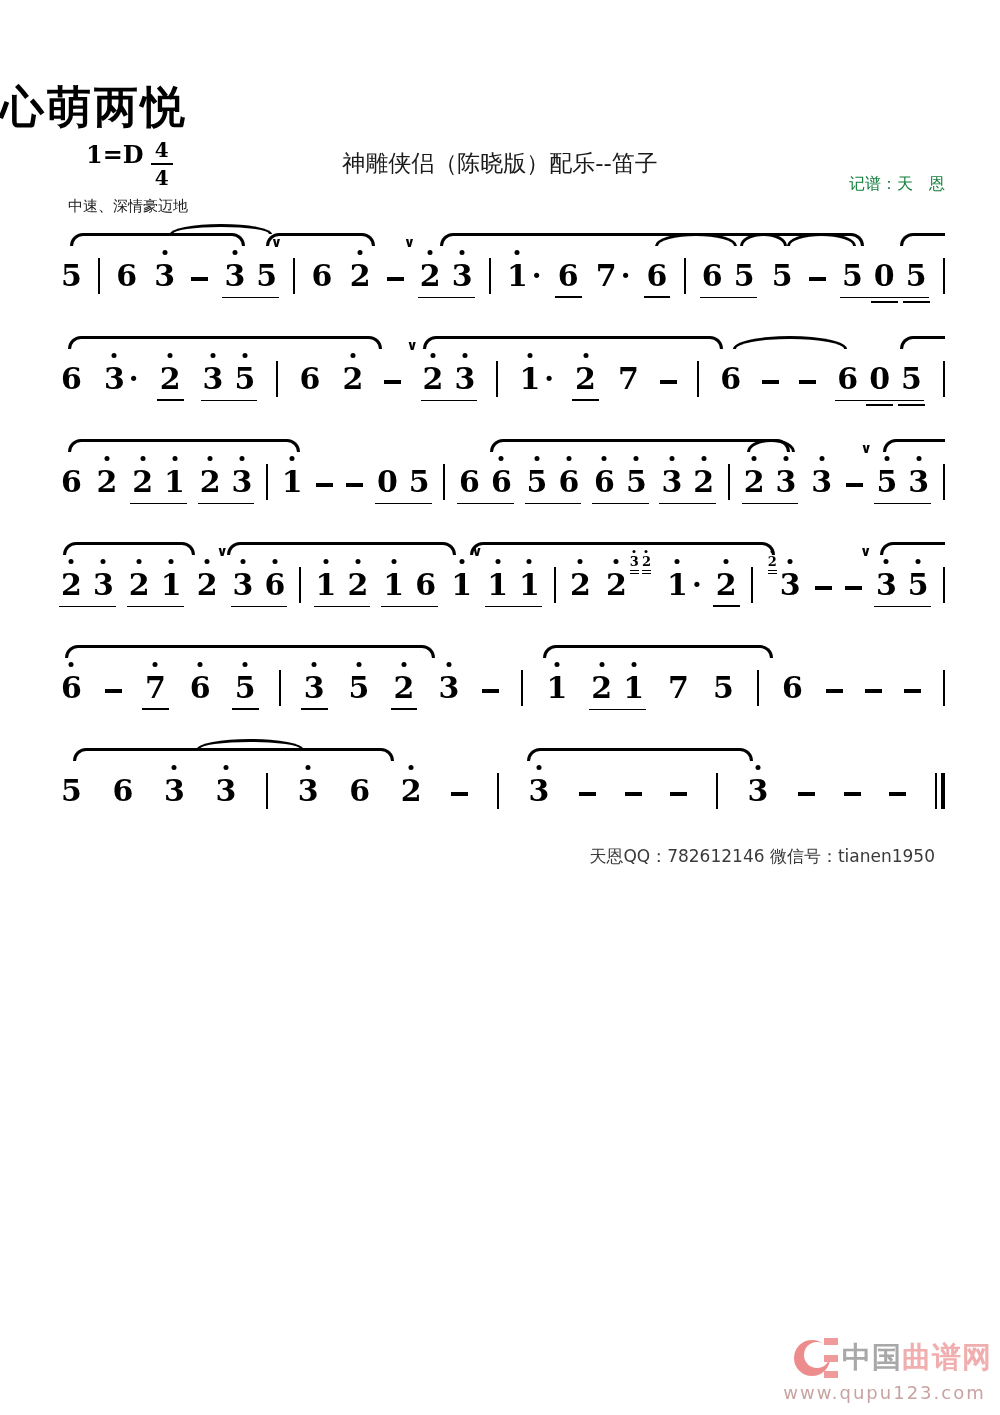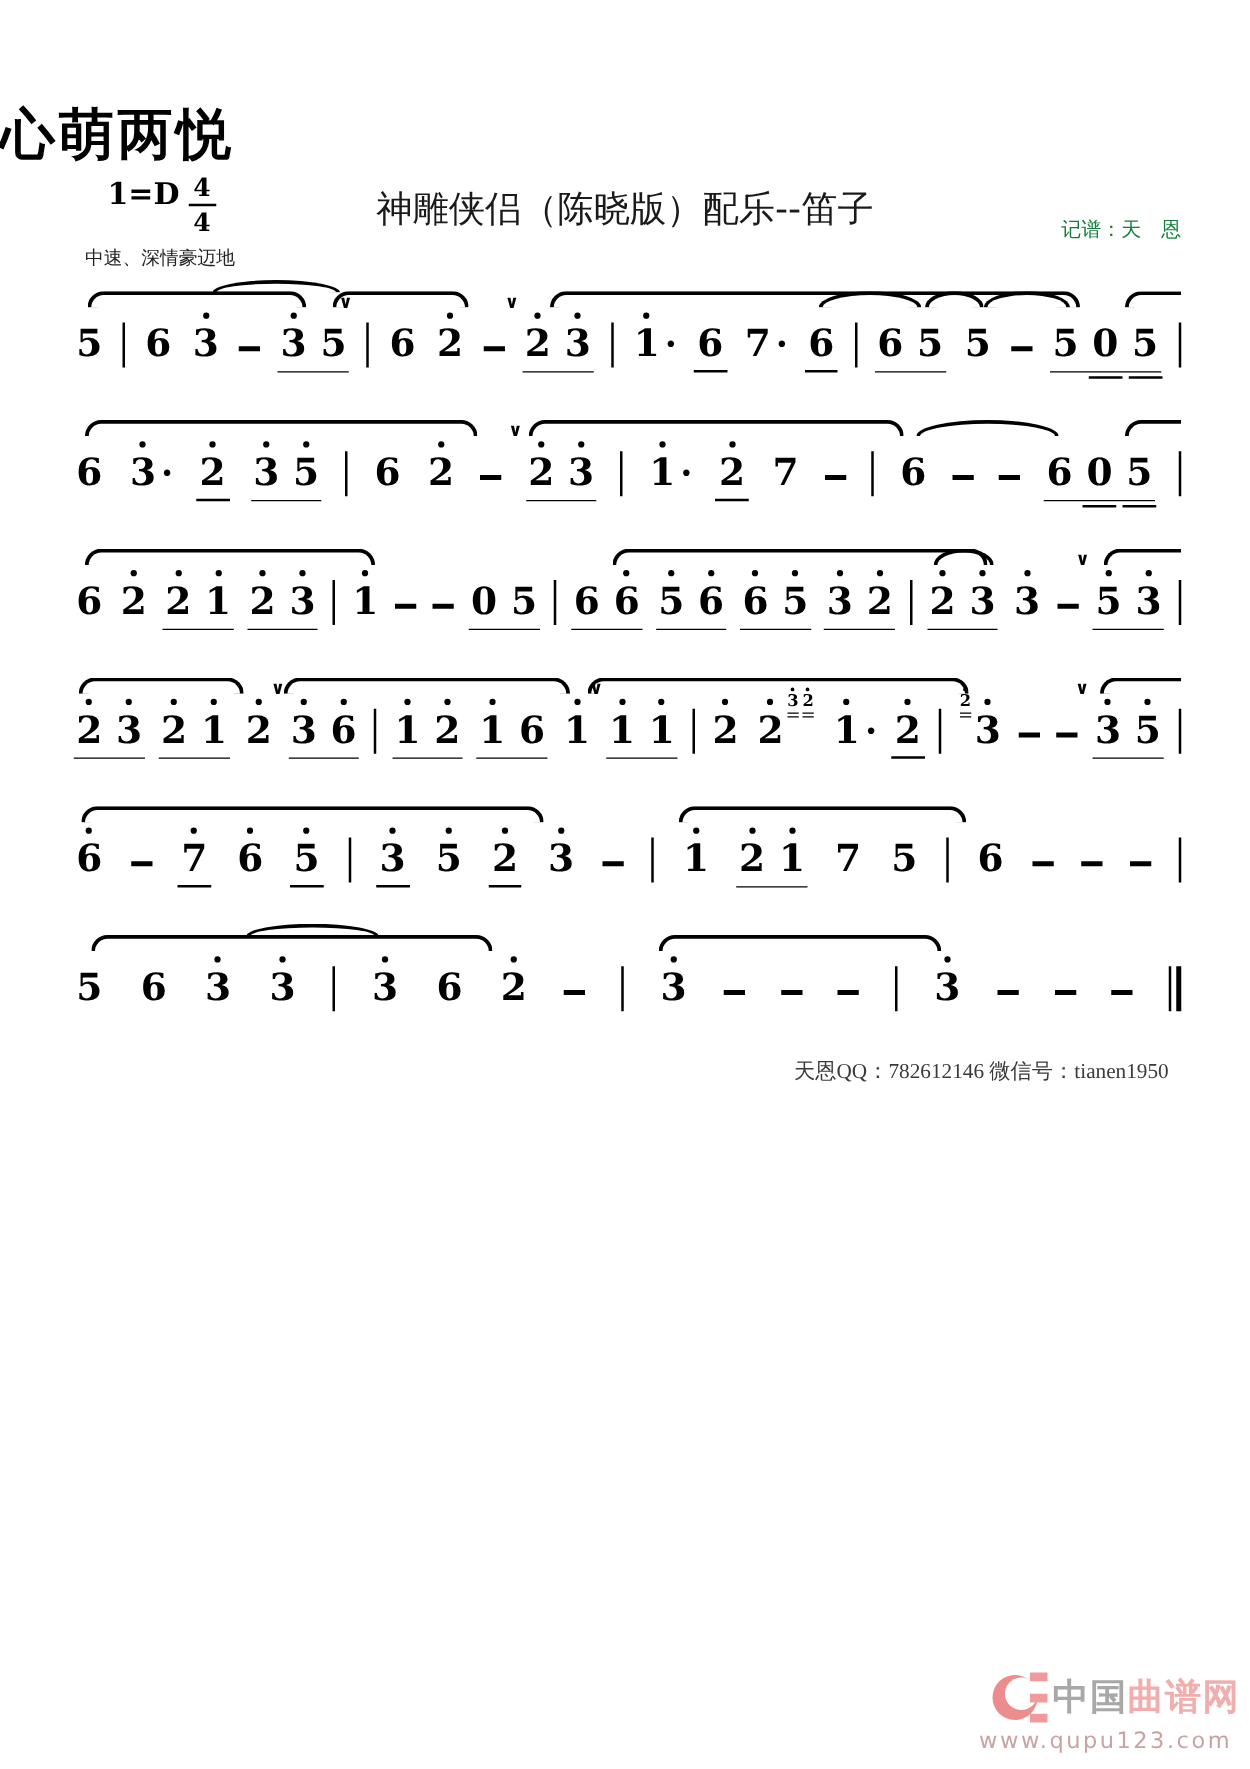--- a/index.html
+++ b/index.html
@@ -1,21 +1,21 @@
 <!DOCTYPE html>
 <html><head>
 <meta charset="utf-8">
 <style>
   html,body{margin:0;padding:0;}
   body{width:1000px;height:1415px;background:#ffffff;font-family:"DejaVu Sans",sans-serif;position:relative;overflow:hidden;color:#000;}
   .page{position:absolute;inset:0;}
 
   
   .title{position:absolute;top:78px;left:0;width:100%;text-align:left;font-size:44px;font-weight:bold;letter-spacing:3px;color:#000;}
-  .subtitle{position:absolute;top:148px;left:0;width:100%;text-align:center;font-size:29px;color:#1a1a1a;}
+  .subtitle{position:absolute;top:148px;left:0;width:100%;text-align:center;font-size:23px;color:#1a1a1a;}
   .keymeter{position:absolute;left:70px;top:140px;font-family:"DejaVu Serif",serif;font-size:24px;font-weight:bold;display:flex;align-items:flex-start;margin-left:16px;}
   .frac{display:inline-flex;flex-direction:column;align-items:center;margin-left:7px;font-size:20px;line-height:1;}
   .frac .num{border-bottom:2px solid #000;padding:0 4px 3px;}
   .frac .den{padding-top:3px;}
   .transcriber{position:absolute;right:55px;top:174px;font-size:16px;color:#15803d;}
   .tempo{position:absolute;left:68px;top:197px;font-size:15px;color:#222;}
 
   
   .score{position:absolute;top:210px;left:0;right:0;}
   .mline{position:relative;height:103px;}
@@ -43,21 +43,21 @@
   .breath{position:absolute;top:-24px;left:-15px;font-size:14px;font-weight:bold;font-family:"DejaVu Sans",sans-serif;}
   .breath.bra{left:auto;right:-4px;}
   .grace{position:relative;top:-12px;display:inline-flex;gap:3px;font-size:13px;line-height:14px;margin:0 2px;}
   .gch{position:relative;display:inline-block;}
   .gda{position:absolute;top:-5px;left:50%;transform:translateX(-50%);width:3px;height:3px;border-radius:50%;background:#000;}
   .gln{height:1.5px;}
   .gl1{position:absolute;left:0;right:0;bottom:-2px;height:1.5px;background:#000;}
   .gl2{position:absolute;left:0;right:0;bottom:-5px;height:1.5px;background:#000;}
 
   
-  .contact{position:absolute;top:845px;right:65px;font-size:17px;color:#3a3a3a;font-family:Liberation Serif, serif;}
+  .contact{position:absolute;top:845px;right:65px;font-size:17px;color:#3a3a3a;}
 
   
   .wm{position:absolute;right:8px;top:1336px;width:215px;}
   .wm-row{display:flex;align-items:center;justify-content:flex-end;}
   .wm-logo{position:relative;width:44px;height:44px;flex:0 0 auto;}
   .wm-disc{position:absolute;left:0;top:4px;width:36px;height:36px;border-radius:50%;background:#ec8c8c;}
   .wm-disc::after{content:"";position:absolute;left:10px;top:2px;width:26px;height:26px;border-radius:50%;background:#fff;}
   .wm-bars{position:absolute;left:30px;top:2px;width:14px;height:40px;display:flex;flex-direction:column;justify-content:space-between;}
   .wm-bars span{display:block;height:7px;background:#ef9b9b;}
   .wm-name{font-size:29px;font-weight:bold;letter-spacing:1px;white-space:nowrap;margin-left:4px;}

